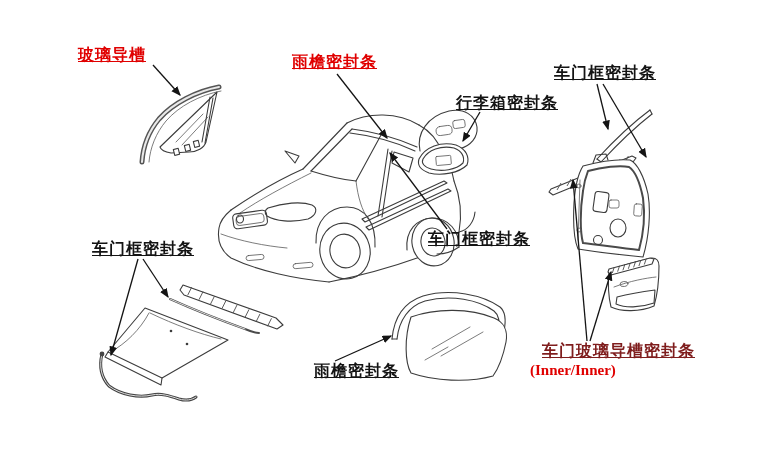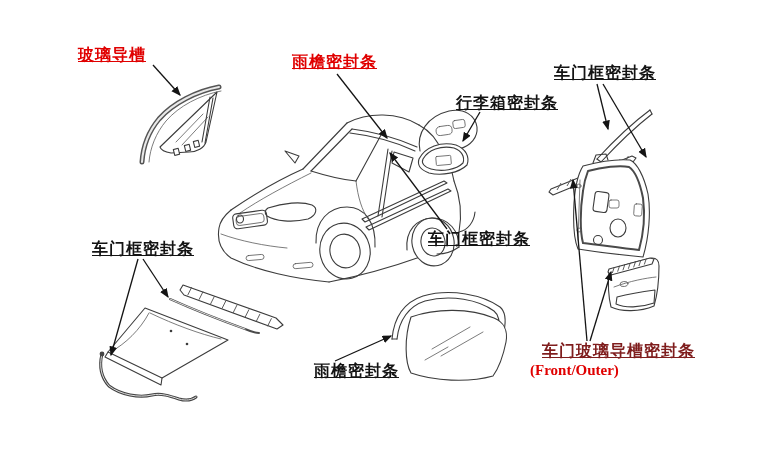--- a/index.html
+++ b/index.html
@@ -180,15 +180,15 @@
 
   <div class="lbl" style="left:554px;top:64px;color:#141414;">车门框密封条</div>
 
   <div class="lbl" style="left:428px;top:230px;color:#141414;">车门框密封条</div>
 
   <div class="lbl" style="left:92px;top:240px;color:#141414;">车门框密封条</div>
 
   <div class="lbl" style="left:314px;top:362px;color:#141414;">雨檐密封条</div>
 
   <div class="lbl" style="left:542px;top:342px;color:#7f1d1d;">车门玻璃导槽密封条</div>
-  <div class="lbl-latin" style="left:530px;top:362px;color:#e00000;">(Front/Outer)</div>
+  <div class="lbl-latin" style="left:530px;top:362px;color:#e00000;">(Inner/Inner)</div>
 
 </div>
 
 </body></html>

